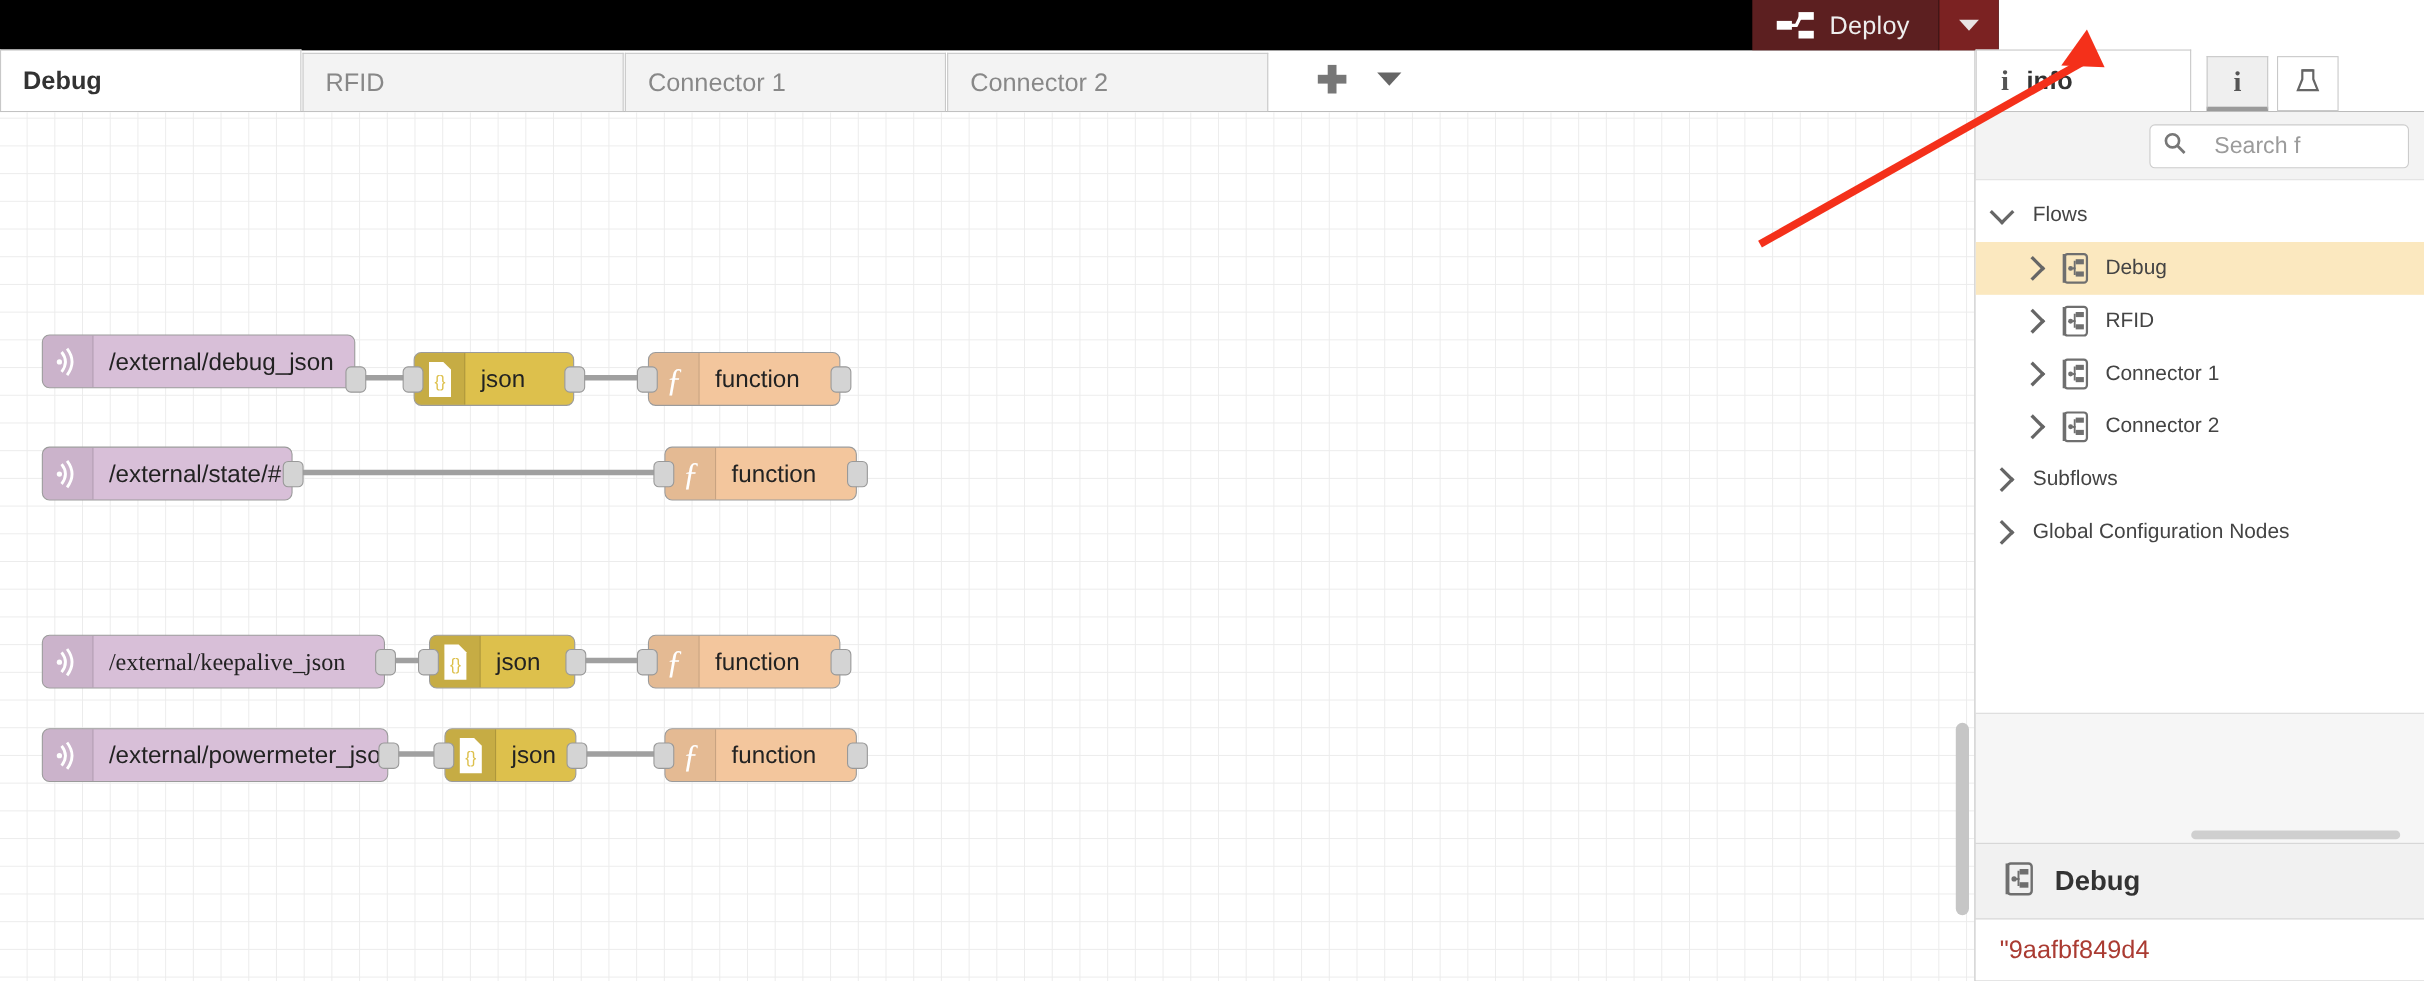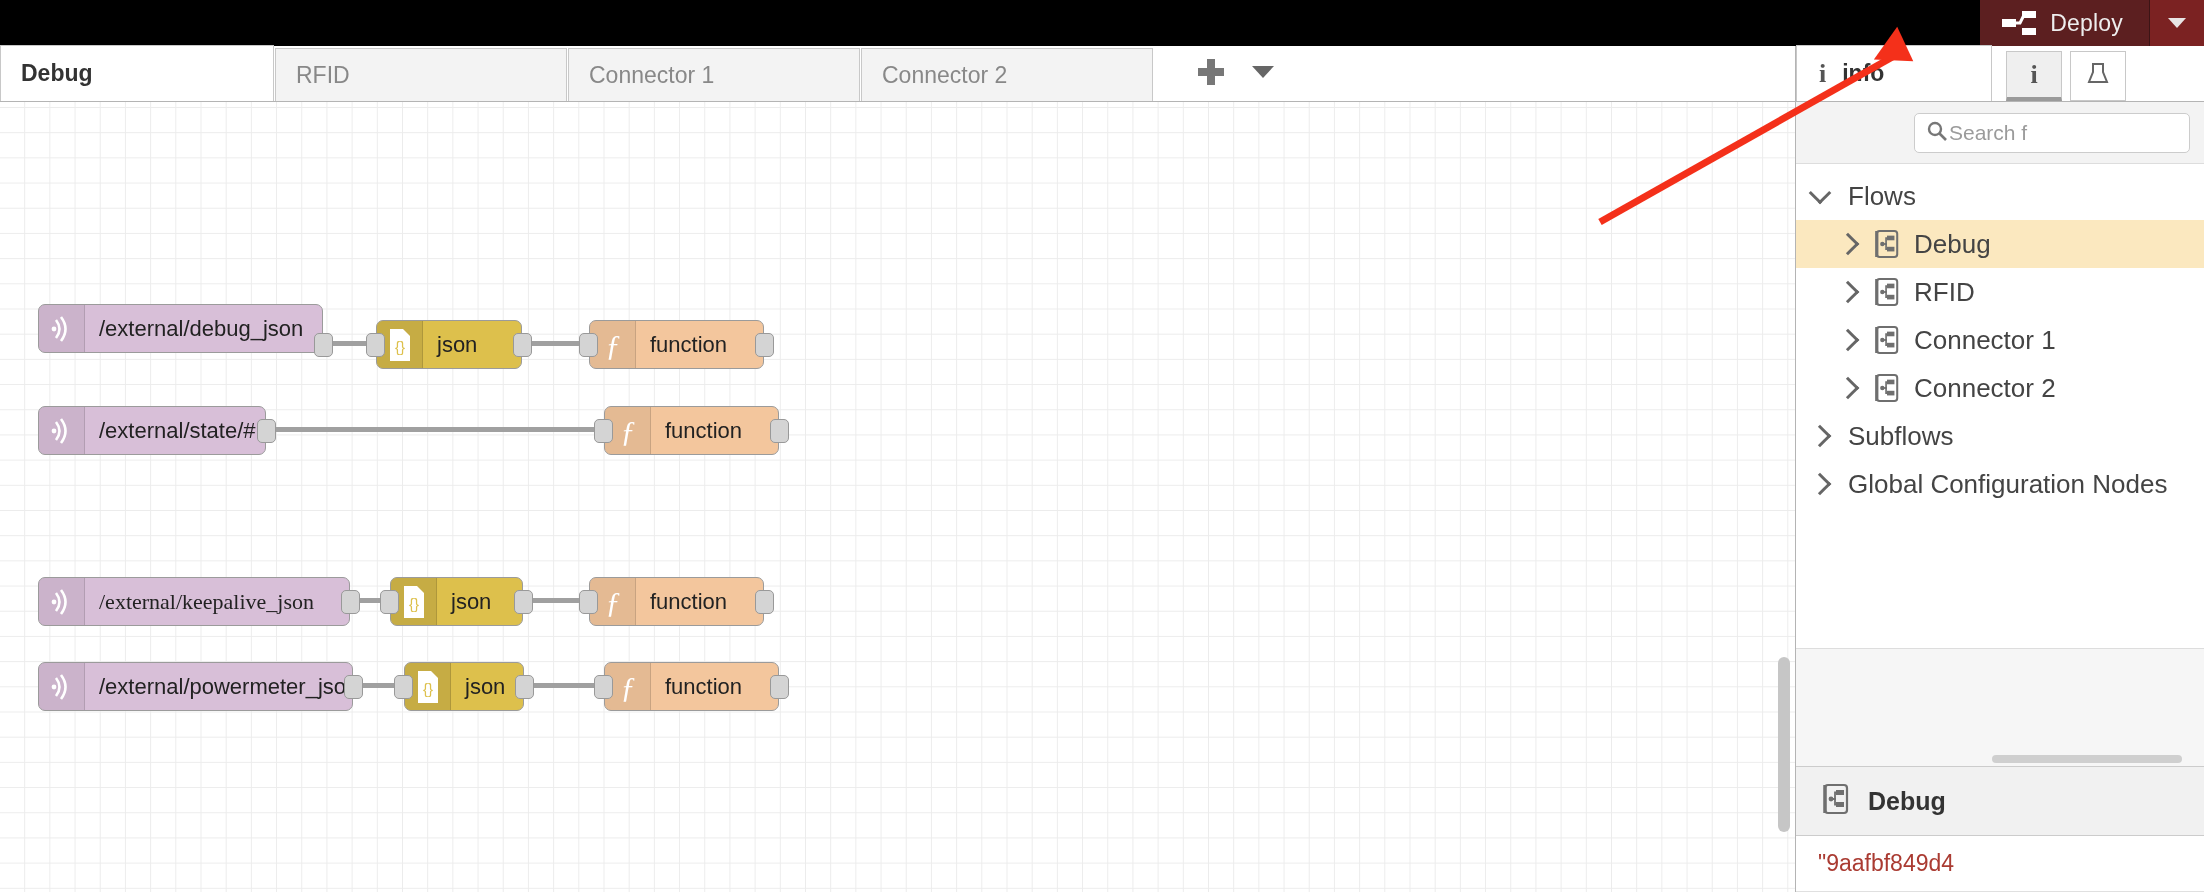--- a/index.html
+++ b/index.html
@@ -5,21 +5,21 @@
   * { box-sizing: border-box; margin: 0; padding: 0; }
   html, body {
     width: 2204px; height: 892px;
     font-family: "Liberation Sans", sans-serif;
     background: #fff; overflow: hidden;
   }
   #app { position: relative; width: 2204px; height: 892px; }
 
   
   .header {
-    position: absolute; left: 0; top: 0; width: 2204px; height: 46px;
+    position: absolute; left: 0; top: 0; width: 1817px; height: 46px;
     background: #000; display: flex; align-items: stretch;
     justify-content: flex-end;
   }
   .deploy-group { display: flex; align-items: stretch; height: 46px; }
   .deploy-btn {
     background: #5c1f20; color: #eee; display: flex; align-items: center;
     gap: 14px; padding: 0 26px 0 22px; font-size: 23px; cursor: pointer;
     border-right: 1px solid #3c1415;
   }
   .deploy-btn .label { letter-spacing: .2px; }
@@ -147,35 +147,35 @@
   }
   .sb-iconbtn.on { background: #efefef; border-bottom: 4px solid #9a9a9a; }
   .i-glyph { font-weight: bold; font-family: "Liberation Serif", serif; font-size: 26px; color: #555; }
 
   .sb-searchrow {
     height: 62px; background: #f3f3f3; border-bottom: 1px solid #ddd;
     display: flex; align-items: center; justify-content: flex-end;
     padding: 0 14px; flex: none;
   }
   .sb-search {
-    width: 276px; height: 40px; background: #fff;
+    width: 236px; height: 40px; background: #fff;
     border: 1px solid #ccc; border-radius: 5px;
-    display: flex; align-items: center; gap: 2px; padding: 0 12px;
+    display: flex; align-items: center; gap: 26px; padding: 0 12px;
   }
   .sb-search input {
     border: 0; outline: 0; font-size: 21px; color: #333;
     font-family: "Liberation Sans", sans-serif; width: 100%;
     background: transparent;
   }
   .sb-search input::placeholder { color: #9b9b9b; }
 
   .sb-tree { flex: 1 1 auto; overflow: hidden; background: #fff; padding-top: 8px; }
   .tree-row {
     display: flex; align-items: center; height: 48px;
-    font-size: 26px; color: #444; cursor: pointer; padding-right: 10px;
+    font-size: 19px; color: #444; cursor: pointer; padding-right: 10px;
   }
   .tree-row.lvl0 { padding-left: 16px; gap: 16px; }
   .tree-row.lvl1 { padding-left: 44px; gap: 14px; }
   .tree-row.sel { background: #fbe8bf; }
   .chev {
     width: 16px; height: 16px; border-right: 3px solid #666;
     border-bottom: 3px solid #666; transform: rotate(-45deg);
     flex: none; margin-right: 4px;
   }
   .chev.down { transform: rotate(45deg); margin-top: -6px; }

